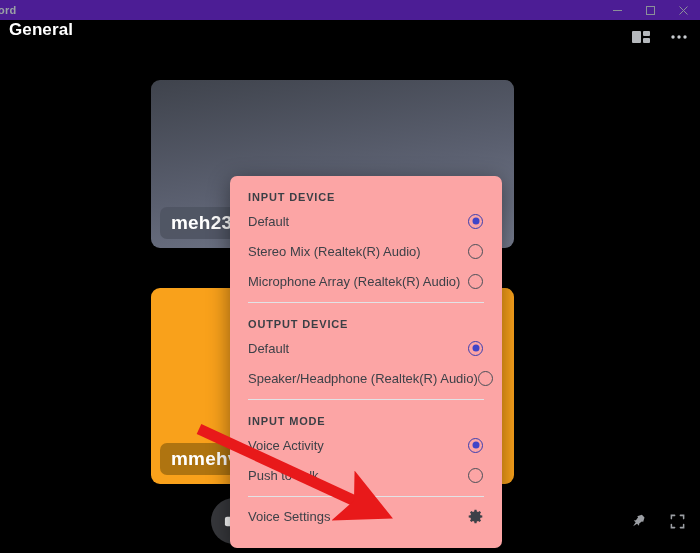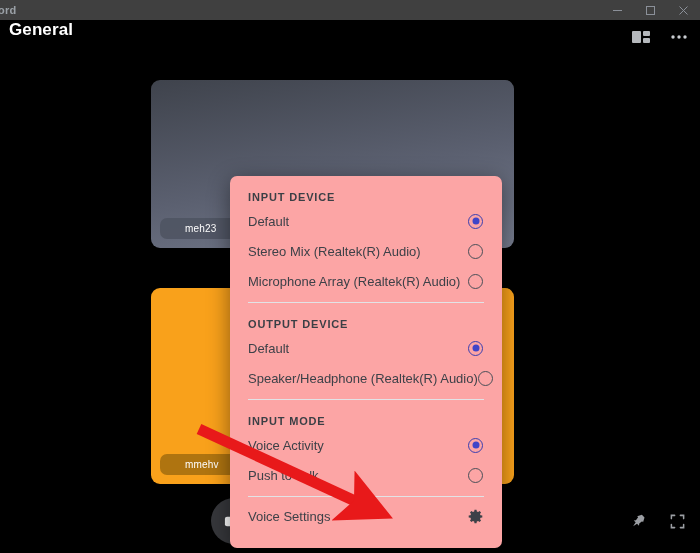--- a/index.html
+++ b/index.html
@@ -6,21 +6,21 @@
   html,body { width:700px; height:553px; overflow:hidden; }
   body {
     background:#000;
     font-family:"Liberation Sans", sans-serif;
     position:relative;
   }
 
   
   #titlebar {
     position:absolute; left:0; top:0; width:700px; height:20px;
-    background:#404040;
+    background:#4c1d95;
     display:flex; align-items:center;
   }
   #titlebar-text {
     font-size:11px; color:#9aa0a6; font-weight:bold;
     padding-left:0px; margin-left:-2px;
     letter-spacing:0.2px;
   }
   #titlebar-drag { flex:1; height:100%; }
   .wc {
     width:33px; height:20px;
@@ -58,22 +58,22 @@
     overflow:hidden;
   }
   #tile-bottom {
     position:absolute; left:151px; top:220px; width:363px; height:196px;
     border-radius:9px;
     background:#f9a11b;
     overflow:hidden;
   }
   .nametag {
     position:absolute; left:9px; bottom:9px;
-    padding:5px 25px; border-radius:7px;
-    color:#ffffff; font-size:10px; font-weight:normal;
+    padding:5px 11px; border-radius:7px;
+    color:#ffffff; font-size:19px; font-weight:bold;
     letter-spacing:0.2px;
   }
   #tile-top .nametag { background:rgba(79,85,99,0.92); }
   #tile-bottom .nametag { background:rgba(164,109,15,0.88);margin-top:37px; }
 
   
   #audio-popup {
     position:absolute; left:230px; top:108px; width:272px; height:372px;
     background:#fca5a5; border-radius:7px;
     box-shadow:0 5px 22px rgba(0,0,0,0.45);

